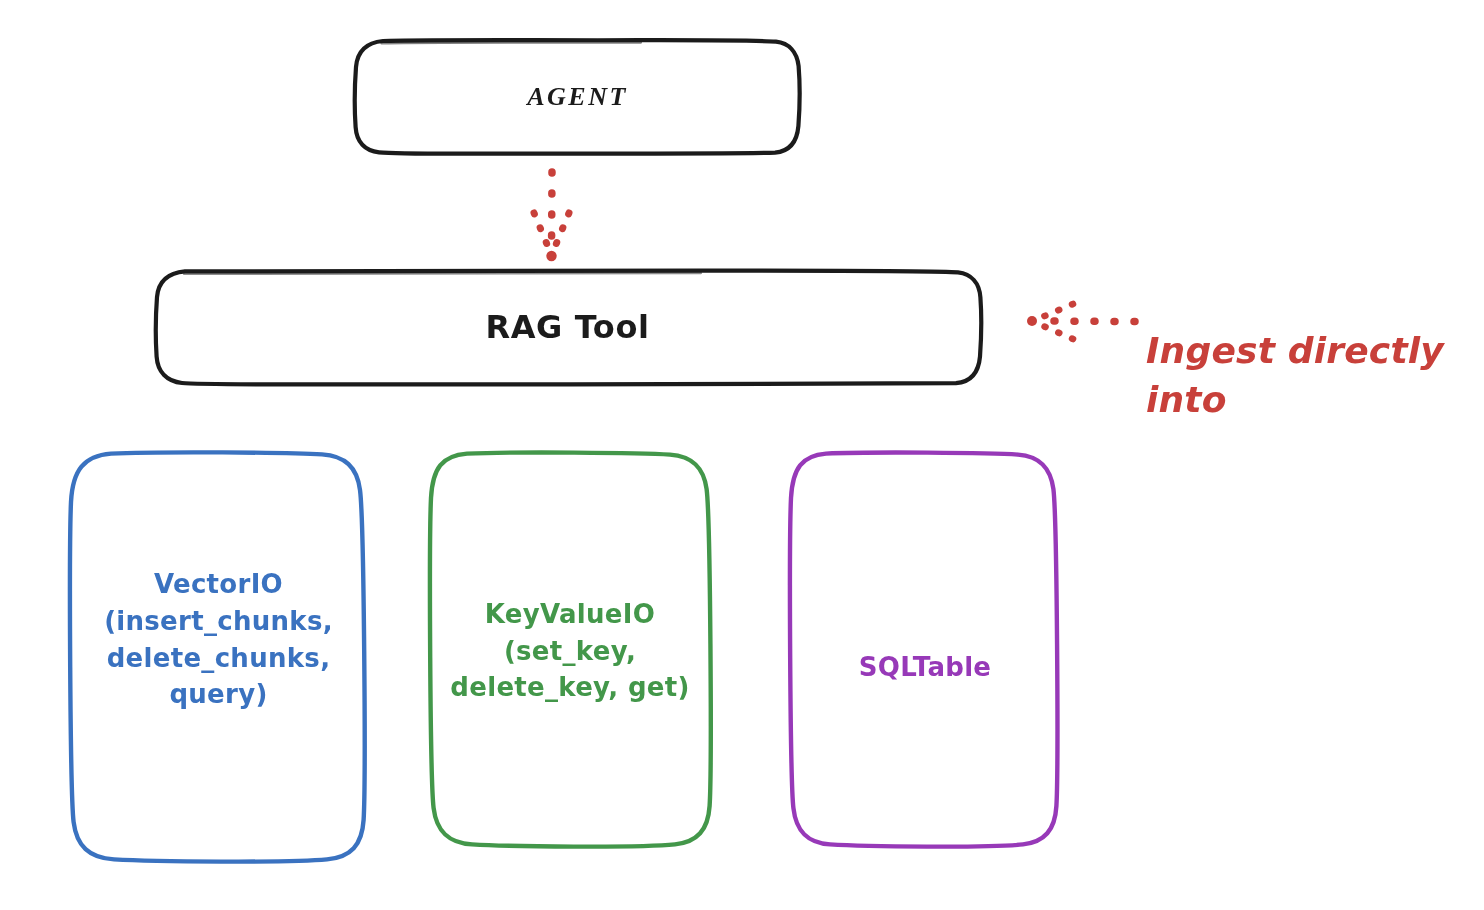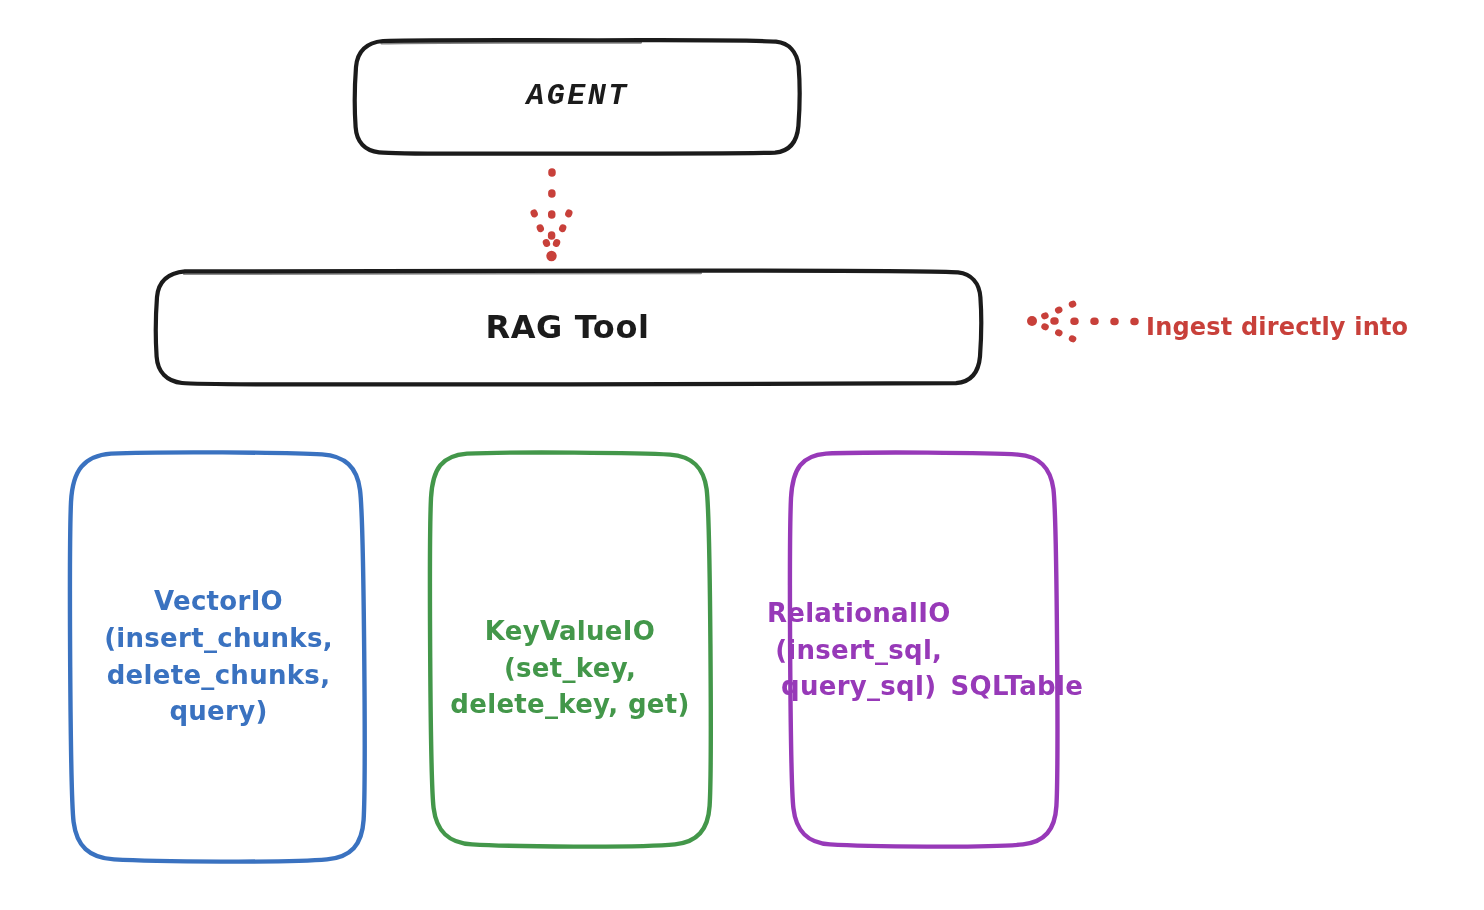--- a/index.html
+++ b/index.html
@@ -36,24 +36,24 @@
   }
 
   
   #agent-node {
     left: 355px;
     top: 40px;
     width: 445px;
     height: 114px;
   }
   #agent-node .node-label {
-    font-family: Liberation Mono, monospace;
+    font-family: Liberation Serif, serif;
     font-style: italic;
     font-weight: 700;
-    font-size: 30px;
+    font-size: 26px;
     color: #1b1b1b;
     letter-spacing: 2.5px;
   }
 
   
   #ragtool-node {
     left: 155px;
     top: 270px;
     width: 825px;
     height: 114px;
@@ -92,44 +92,45 @@
     line-height: 1.42;
     white-space: pre-line;
     letter-spacing: 0.3px;
   }
   #vector-node .provider-label { color: #3a72c0; }
   #keyvalue-node .provider-label { color: #43974a; margin-top: 36px; }
   #relational-node .provider-label { color: #9739b8; }
 
   .provider-inner {
     display: flex;
-    flex-direction: row;
-    align-items: flex-end;
+    flex-direction: column;
+    align-items: center;
     justify-content: center;
     width: 100%;
     padding: 0 6px;
     box-sizing: border-box;
   }
   .provider-gap { height: 34px; }
 
   
   #ingest-annotation {
     position: absolute;
     left: 1146px;
     top: 278px;
     width: 330px;
     text-align: left;
   }
   #ingest-annotation .ann-text {
     font-family: "DejaVu Sans", sans-serif;
     font-weight: 600;
-    font-size: 24px;
+    font-size: 36px;
     line-height: 1.36;
     color: #c8403a;
     white-space: pre-line;
+    font-style: italic;
     letter-spacing: 0.2px;
   }
   #ingest-annotation .ann-text .l2 { display: block; padding-left: 28px; }
 </style>
 </head>
 <body>
 
 <svg id="canvas" viewBox="0 0 1484 910" xmlns="http://www.w3.org/2000/svg">
 
   <g>
@@ -212,23 +213,20 @@
   <div class="provider-inner">
     <div class="provider-label">KeyValueIO
 (set_key,
 delete_key, get)</div>
     <div class="provider-gap"></div>
   </div>
 </div>
 
 <div class="node-box" id="relational-node">
   <div class="provider-inner">
-    <div class="provider-label">RelationalIO
-(insert_sql,
-query_sql)</div>
     <div class="provider-gap"></div>
     <div class="provider-label">SQLTable</div>
   </div>
 </div>
 
 <div id="ingest-annotation">
   <div class="ann-text">
     <span>Ingest directly into</span>
   </div>
 </div>

